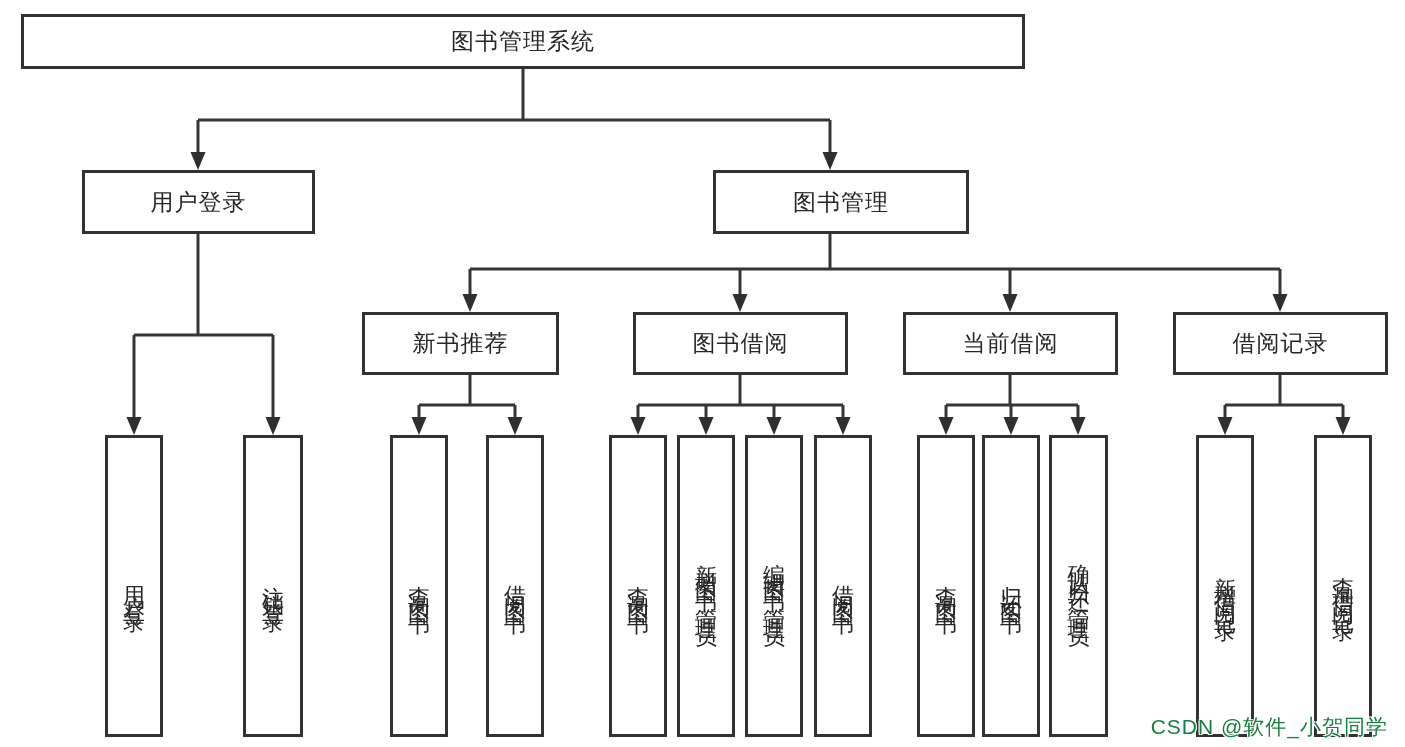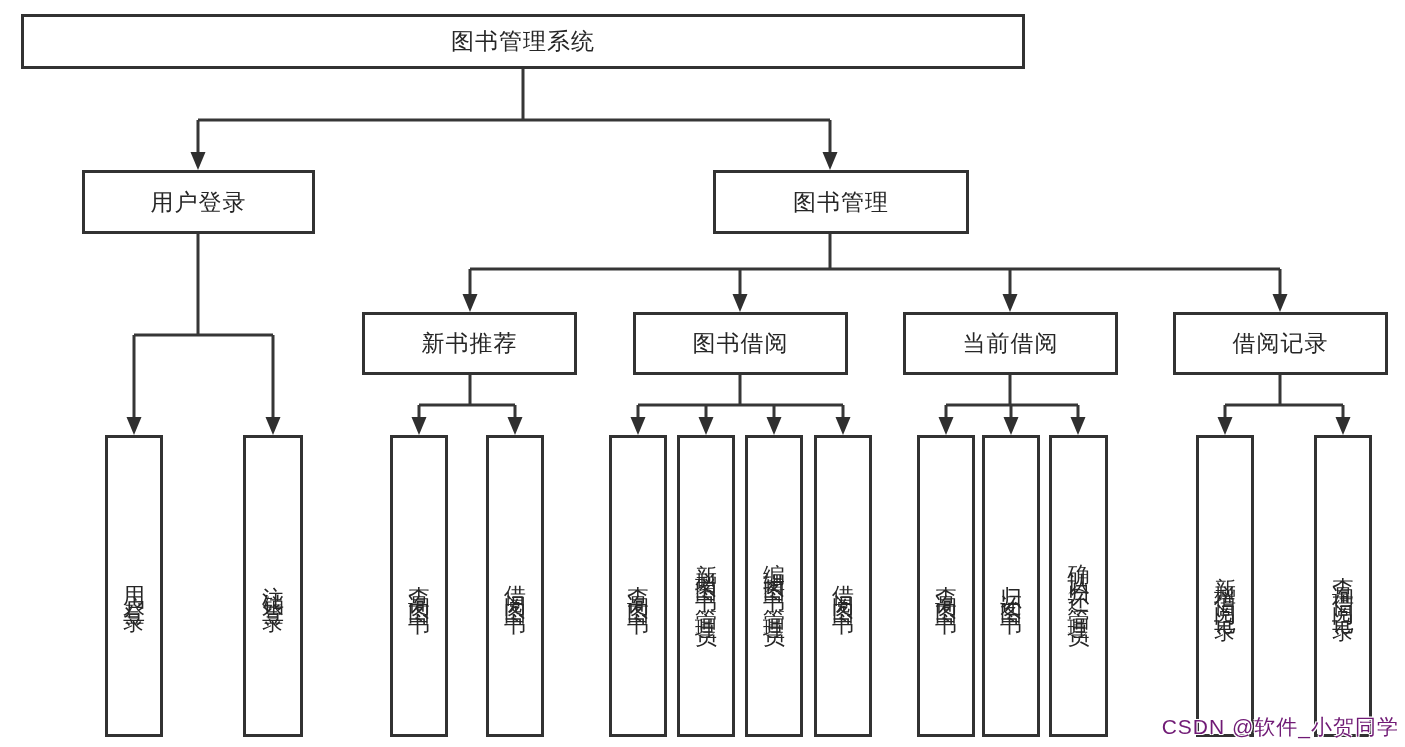--- a/index.html
+++ b/index.html
@@ -13,21 +13,21 @@
   .box {
     position:absolute; box-sizing:border-box; background:#ffffff;
     border:3px solid #323232; display:flex; align-items:center; justify-content:center;
   }
   .box span { color:#262626; line-height:1; white-space:nowrap; }
   .box.h span { font-size:23px; letter-spacing:1px; }
   .box.v span {
     writing-mode:vertical-rl; font-size:22px; letter-spacing:9px;
   }
   .watermark {
-    position:absolute; right:6px; bottom:6px; font-size:21px; color:#701a75;
+    position:absolute; right:17px; bottom:6px; font-size:21px; color:#15803d;
     text-shadow:1px 1px 0 #ffffff, -1px -1px 0 #ffffff, 1px -1px 0 #ffffff, -1px 1px 0 #ffffff;
     letter-spacing:1px;
   }
 </style>
 </head>
 <body>
 
 <div class="stage">
 
   <svg class="connectors" width="1405" height="747" viewBox="0 0 1405 747" xmlns="http://www.w3.org/2000/svg">
@@ -70,21 +70,21 @@
     <span>图书管理系统</span>
   </div>
 
   <div class="box h" style="left:82px;top:170px;width:233px;height:64px">
     <span>用户登录</span>
   </div>
   <div class="box h" style="left:713px;top:170px;width:256px;height:64px">
     <span>图书管理</span>
   </div>
 
-  <div class="box h" style="left:362px;top:312px;width:215px;height:63px">
+  <div class="box h" style="left:362px;top:312px;width:197px;height:63px">
     <span>新书推荐</span>
   </div>
   <div class="box h" style="left:903px;top:312px;width:215px;height:63px">
     <span>当前借阅</span>
   </div>
   <div class="box h" style="left:633px;top:312px;width:215px;height:63px">
     <span>图书借阅</span>
   </div>
   <div class="box h" style="left:1173px;top:312px;width:215px;height:63px">
     <span>借阅记录</span>

